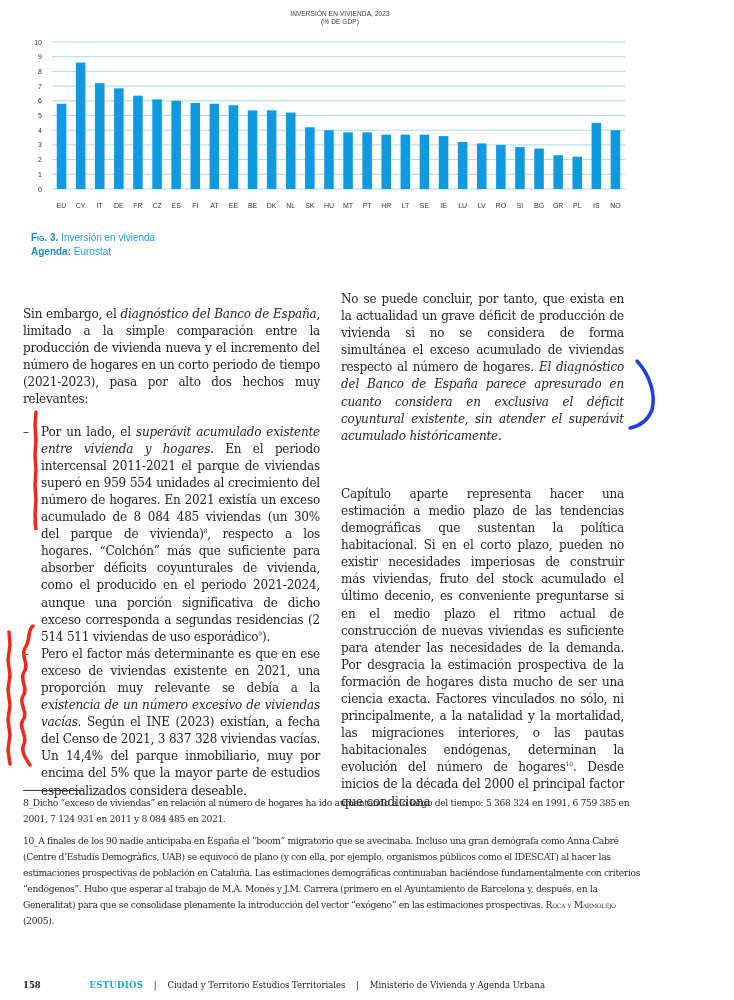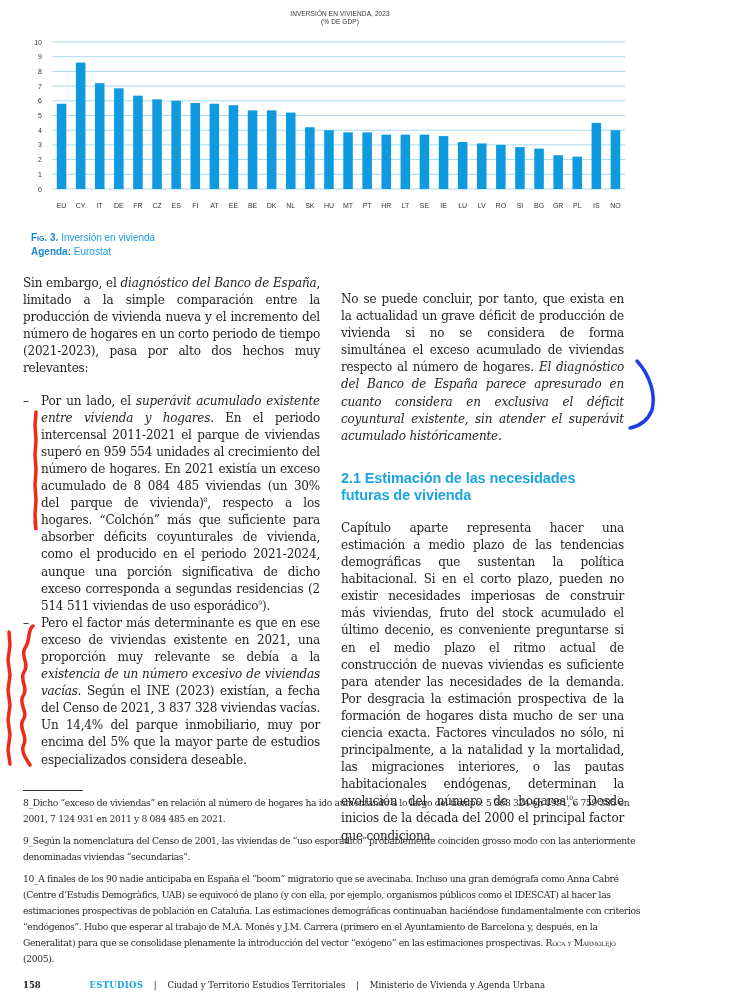--- a/index.html
+++ b/index.html
@@ -6,21 +6,21 @@
   body { width: 734px; height: 1000px; position: relative; overflow: hidden; font-family: "DejaVu Serif", serif; color: #1c1c1c; }
   .abs { position: absolute; }
   #chart-title { left: 0; width: 680px; top: 10px; text-align: center; font-family: "Liberation Sans", sans-serif; font-size: 6.5px; line-height: 8px; color: #333; letter-spacing: 0.1px; }
   #chart-svg { left: 0; top: 30px; width: 680px; height: 190px; }
   .caption { left: 23px; font-family: "Liberation Sans", sans-serif; font-size: 10px; color: #1a9ee0; padding-left: 8px; }
   .caption b { font-weight: bold; color: #1a8ad0; }
   .fig-label { font-variant: small-caps; font-weight: bold; }
   .col { font-size: 12px; line-height: 17.1px; letter-spacing: -0.2px; color: #1e1e1e; }
   .col p { margin: 0; text-align: justify; }
   .col i { font-style: italic; }
-  #left-col { left: 23px; top: 275px; width: 297px; }
+  #left-col { left: 23px; top: 306px; width: 297px; }
   #right-col { left: 341px; top: 291px; width: 283px; }
   .bullet { position: relative; padding-left: 18px; }
   .bullet .dash { position: absolute; left: 0; top: 0; }
   sup { font-size: 6px; vertical-align: 5px; line-height: 0; }
   .section-heading { font-family: "Liberation Sans", sans-serif; font-weight: bold; color: #1aa5e0; font-size: 14.5px; line-height: 17px; margin: 0; letter-spacing: -0.1px; }
   .footnote-rule { left: 23px; top: 790px; width: 60px; height: 1px; background: #333; }
   .footnotes { left: 23px; width: 620px; font-family: "DejaVu Serif", serif; font-size: 9.2px; line-height: 16px; color: #2a2a2a; letter-spacing: -0.35px; }
   .footnotes p { margin: 0 0 6px 0; }
   .sc { font-variant: small-caps; margin-top: 40px; }
   #footer { left: 23px; top: 980px; font-family: "DejaVu Serif", serif; font-size: 8.5px; color: #222; white-space: nowrap; }
@@ -143,36 +143,34 @@
 <div id="left-col" class="abs col">
   <p><span>Sin embargo, el </span><i>diagnóstico del Banco de España</i><span>, limitado a la simple comparación entre la producción de vivienda nueva y el incremento del número de hogares en un corto periodo de tiempo (2021-2023), pasa por alto dos hechos muy relevantes:</span></p>
   <div style="height:15px"></div>
   <p class="bullet"><span class="dash">–</span><span>Por un lado, el </span><i>superávit acumulado existente entre vivienda y hogares</i><span>. En el periodo intercensal 2011-2021 el parque de viviendas superó en 959 554 unidades al crecimiento del número de hogares. En 2021 existía un exceso acumulado de 8 084 485 viviendas (un 30% del parque de vivienda)</span><sup>8</sup><span>, respecto a los hogares. “Colchón” más que suficiente para absorber déficits coyunturales de vivienda, como el producido en el periodo 2021-2024, aunque una porción significativa de dicho exceso corresponda a segundas residencias (2 514 511 viviendas de uso esporádico</span><sup>9</sup><span>).</span></p>
   <p class="bullet"><span class="dash">–</span><span>Pero el factor más determinante es que en ese exceso de viviendas existente en 2021, una proporción muy relevante se debía a la </span><i>existencia de un número excesivo de viviendas vacías</i><span>. Según el INE (2023) existían, a fecha del Censo de 2021, 3 837 328 viviendas vacías. Un 14,4% del parque inmobiliario, muy por encima del 5% que la mayor parte de estudios especializados considera deseable.</span></p>
 </div>
 
 <div id="right-col" class="abs col">
   <p><span>No se puede concluir, por tanto, que exista en la actualidad un grave déficit de producción de vivienda si no se considera de forma simultánea el exceso acumulado de viviendas respecto al número de hogares. </span><i>El diagnóstico del Banco de España parece apresurado en cuanto considera en exclusiva el déficit coyuntural existente, sin atender el superávit acumulado históricamente.</i></p>
   <div style="height:25px"></div>
-  <h2 class="section-heading">2.1  Estimación de las necesidades futuras de vivienda</h2>
   <div style="height:16px"></div>
   <p><span>Capítulo aparte representa hacer una estimación a medio plazo de las tendencias demográficas que sustentan la política habitacional. Si en el corto plazo, pueden no existir necesidades imperiosas de construir más viviendas, fruto del stock acumulado el último decenio, es conveniente preguntarse si en el medio plazo el ritmo actual de construcción de nuevas viviendas es suficiente para atender las necesidades de la demanda. Por desgracia la estimación prospectiva de la formación de hogares dista mucho de ser una ciencia exacta. Factores vinculados no sólo, ni principalmente, a la natalidad y la mortalidad, las migraciones interiores, o las pautas habitacionales endógenas, determinan la evolución del número de hogares</span><sup>10</sup><span>. Desde inicios de la década del 2000 el principal factor que condiciona</span></p>
 </div>
 
 <svg class="abs annot" style="left:0;top:0;width:734px;height:1000px;" viewBox="0 0 734 1000">
   <path d="M36 412 L35 425 L36 440 L35 455 L36 470 L35 485 L36 500 L35 515 L36 530 L35 522" stroke="#ee2a1a" stroke-width="3.5" fill="none" stroke-linecap="round"></path>
   <path d="M9 632 L10 645 L8 660 L10 675 L8 690 L10 705 L8 720 L10 735 L8 750 L10 764" stroke="#ee2a1a" stroke-width="3.5" fill="none" stroke-linecap="round"></path>
   <path d="M33 626 C27 630, 31 640, 25 648 C20 656, 30 664, 24 672 C19 680, 29 688, 23 696 C18 704, 29 712, 23 720 C18 728, 28 736, 24 744 C20 752, 27 760, 30 765" stroke="#ee2a1a" stroke-width="3.5" fill="none" stroke-linecap="round"></path>
   <path d="M637 361 C650 375, 656 395, 652 410 C648 420, 640 426, 630 428" stroke="#1f3fe0" stroke-width="3.5" fill="none" stroke-linecap="round"></path>
 </svg>
 
 <div class="abs footnote-rule"></div>
 <div class="abs footnotes" style="top:795px;">
   <p>8_Dicho “exceso de viviendas” en relación al número de hogares ha ido aumentando a lo largo del tiempo: 5 368 324 en 1991, 6 759 385 en 2001, 7 124 931 en 2011 y 8 084 485 en 2021.</p>
-  <p>9_Según la nomenclatura del Censo de 2001, las viviendas de “uso esporádico” probablemente coinciden grosso modo con las anteriormente denominadas viviendas “secundarias”.</p>
   <p><span>10_A finales de los 90 nadie anticipaba en España el “boom” migratorio que se avecinaba. Incluso una gran demógrafa como Anna Cabré (Centre d’Estudis Demogràfics, UAB) se equivocó de plano (y con ella, por ejemplo, organismos públicos como el IDESCAT) al hacer las estimaciones prospectivas de población en Cataluña. Las estimaciones demográficas continuaban haciéndose fundamentalmente con criterios “endógenos”. Hubo que esperar al trabajo de M.A. Monés y J.M. Carrera (primero en el Ayuntamiento de Barcelona y, después, en la Generalitat) para que se consolidase plenamente la introducción del vector “exógeno” en las estimaciones prospectivas. </span><span class="sc">Roca y Marmolejo</span><span> (2005).</span></p>
 </div>
 
 <div id="footer" class="abs">
   <span class="pg">158</span>
   <span class="brand">ESTUDIOS</span>
   <span class="sep">|</span>
   <span class="journal">Ciudad y Territorio Estudios Territoriales</span>
   <span class="sep">|</span>
   <span>Ministerio de Vivienda y Agenda Urbana</span>

